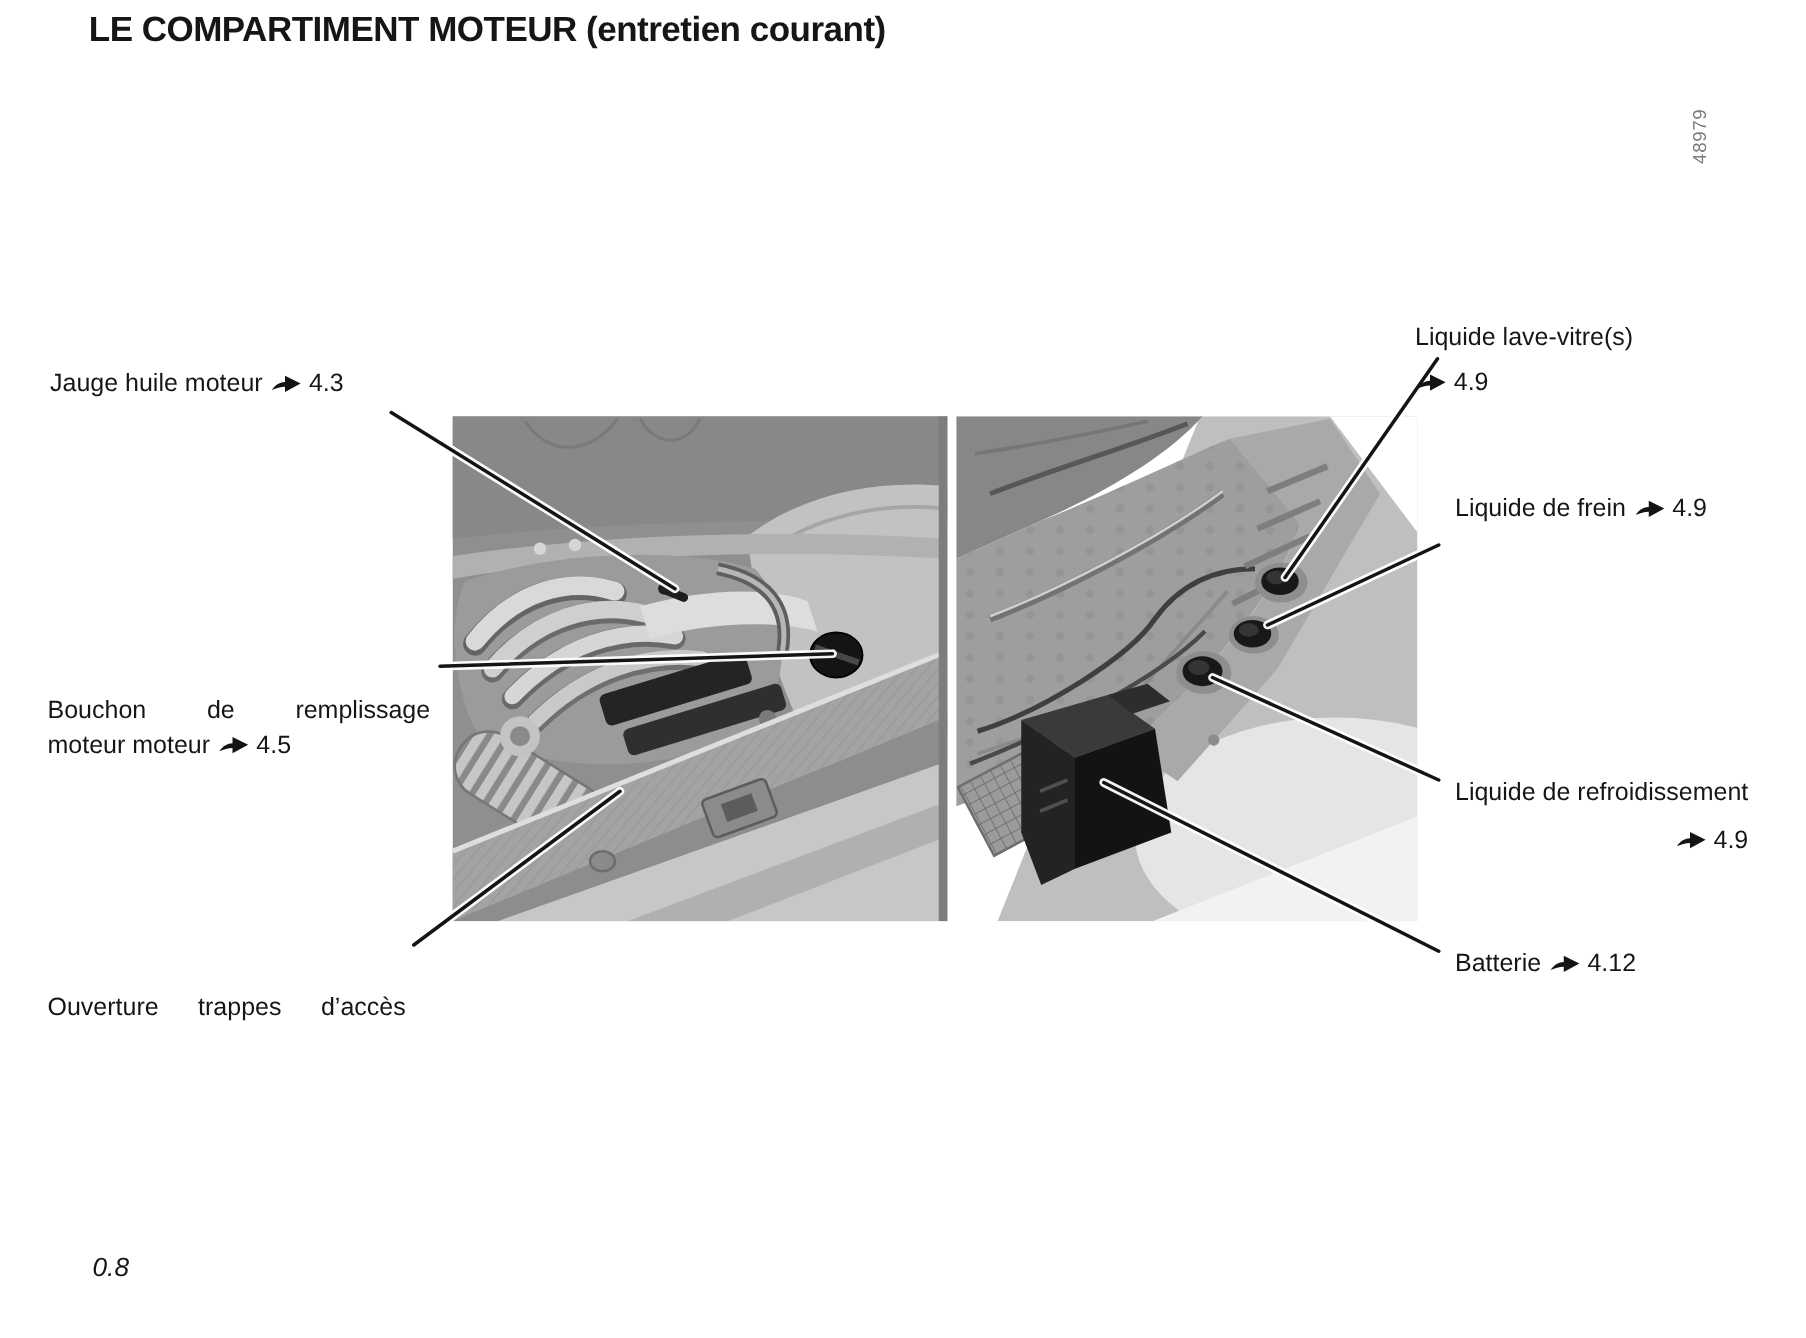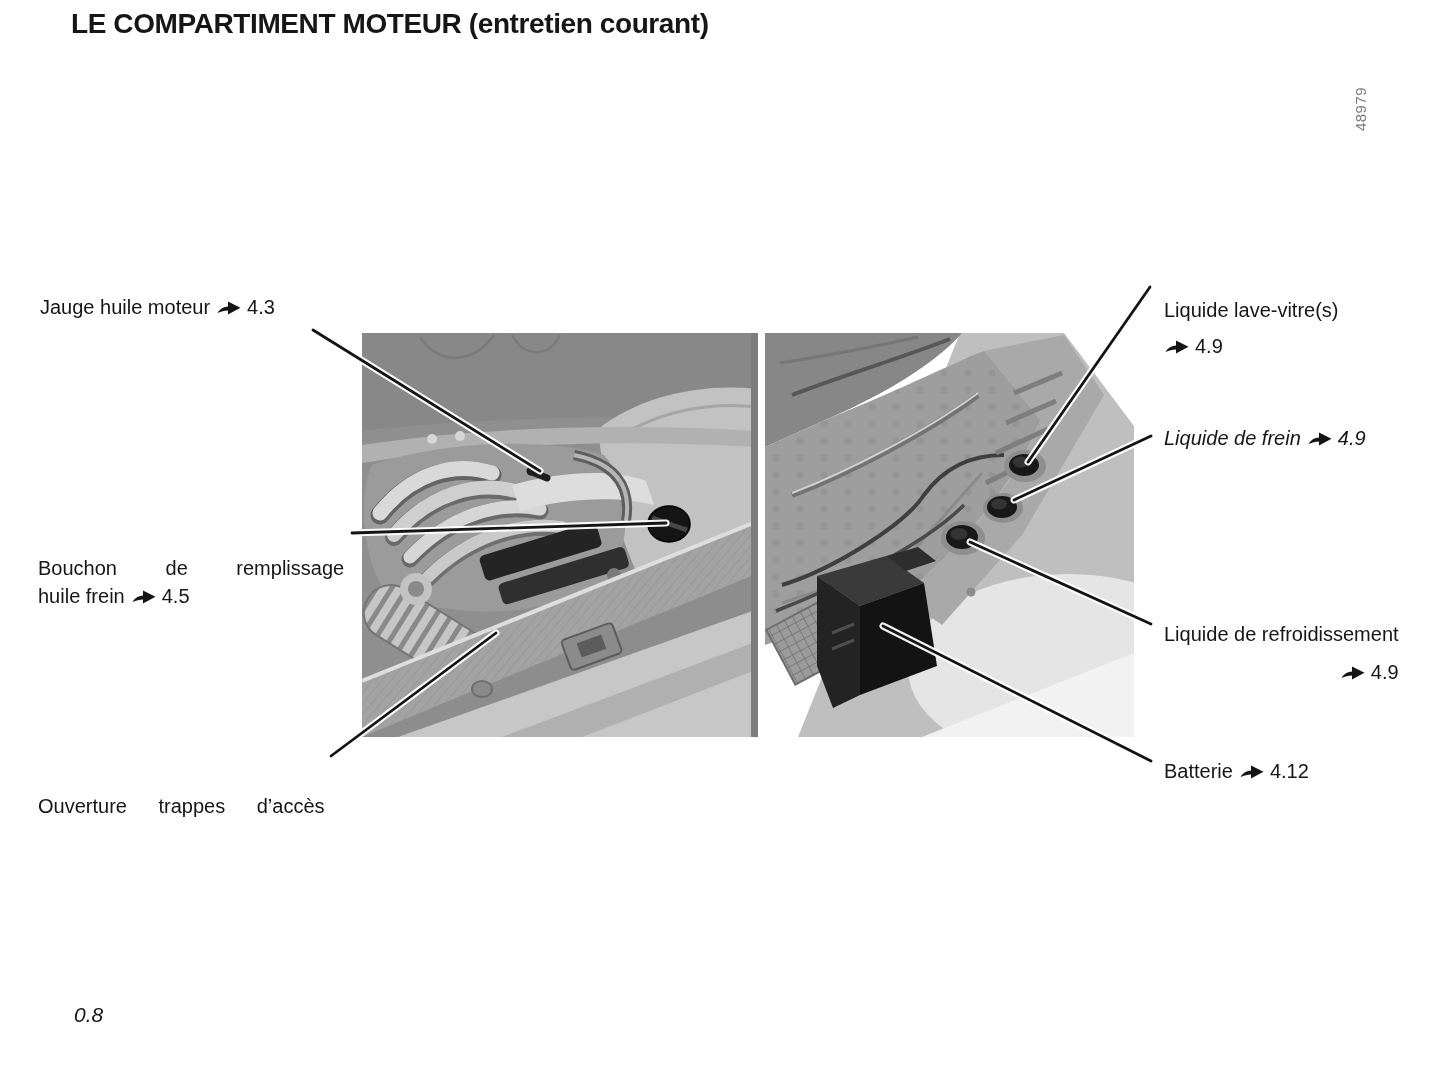--- a/index.html
+++ b/index.html
@@ -232,40 +232,40 @@
   <span class="line">
     <span>Jauge huile moteur</span><svg class="ref-arrow" width="26" height="17" viewBox="0 0 26 17">
         <path d="M1.5,14 C4.5,9.5 8,7.8 12,7.6 L12,2.6 L24.5,8.8 L12,15.6 L12,11.4 C8.5,11.5 5,12.4 1.5,14 Z" fill="#141414"></path>
       </svg><span>4.3</span>
   </span>
 </div>
 
 <div class="callout" style="left:38px;top:518px;margin-top:36px;">
   <span class="line spread-wide">Bouchon de remplissage</span>
   <span class="line">
-    <span>huile frein</span><svg class="ref-arrow" width="26" height="17" viewBox="0 0 26 17">
+    <span>moteur moteur</span><svg class="ref-arrow" width="26" height="17" viewBox="0 0 26 17">
         <path d="M1.5,14 C4.5,9.5 8,7.8 12,7.6 L12,2.6 L24.5,8.8 L12,15.6 L12,11.4 C8.5,11.5 5,12.4 1.5,14 Z" fill="#141414"></path>
       </svg><span>4.5</span>
   </span>
 </div>
 
 <div class="callout" style="left:38px;top:792px;">
   <span class="line spread-med">Ouverture trappes d’accès</span>
 </div>
 
-<div class="callout" style="left:1164px;top:256px;margin-top:40px;">
+<div class="callout" style="left:1132px;top:256px;">
   <span class="line">Liquide lave-vitre(s)</span>
   <span class="line" style="margin-top:8px;">
     <svg class="ref-arrow" style="margin-left:0;" width="26" height="17" viewBox="0 0 26 17">
         <path d="M1.5,14 C4.5,9.5 8,7.8 12,7.6 L12,2.6 L24.5,8.8 L12,15.6 L12,11.4 C8.5,11.5 5,12.4 1.5,14 Z" fill="#141414"></path>
       </svg><span>4.9</span>
   </span>
 </div>
 
-<div class="callout" style="left:1164px;top:424px;font-style:italic;">
+<div class="callout" style="left:1164px;top:393px;">
   <span class="line">
     <span>Liquide de frein</span><svg class="ref-arrow" width="26" height="17" viewBox="0 0 26 17">
         <path d="M1.5,14 C4.5,9.5 8,7.8 12,7.6 L12,2.6 L24.5,8.8 L12,15.6 L12,11.4 C8.5,11.5 5,12.4 1.5,14 Z" fill="#141414"></path>
       </svg><span>4.9</span>
   </span>
 </div>
 
 <div class="callout" style="left:1164px;top:620px;text-align:right;">
   <span class="line">Liquide de refroidissement</span>
   <span class="line" style="margin-top:10px;">

